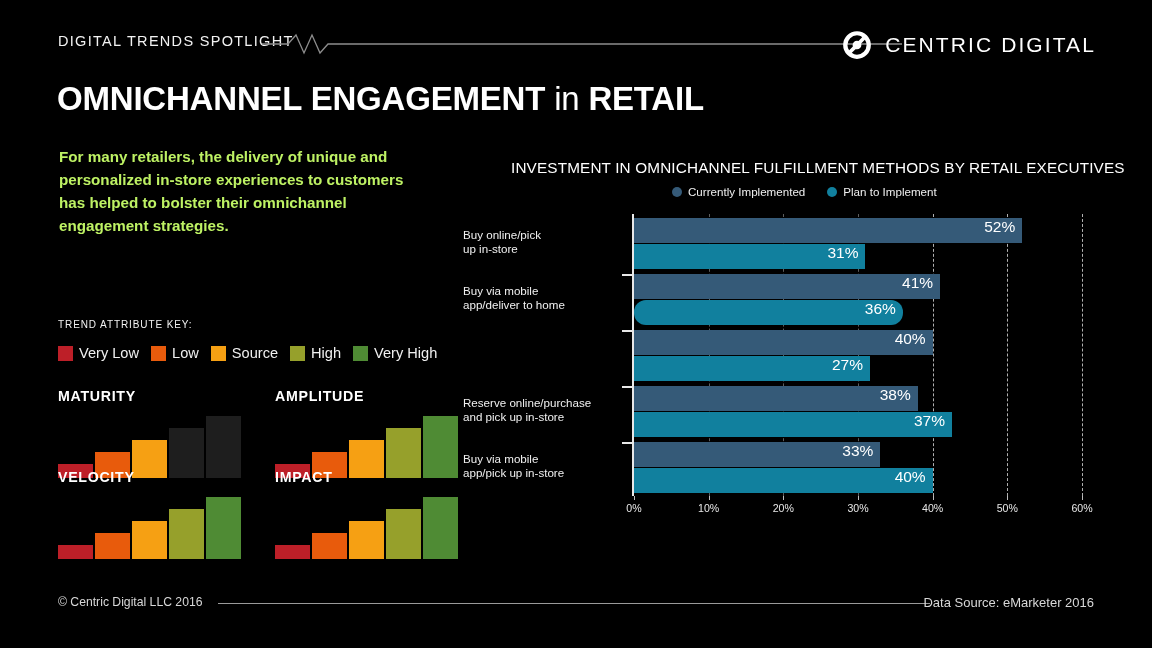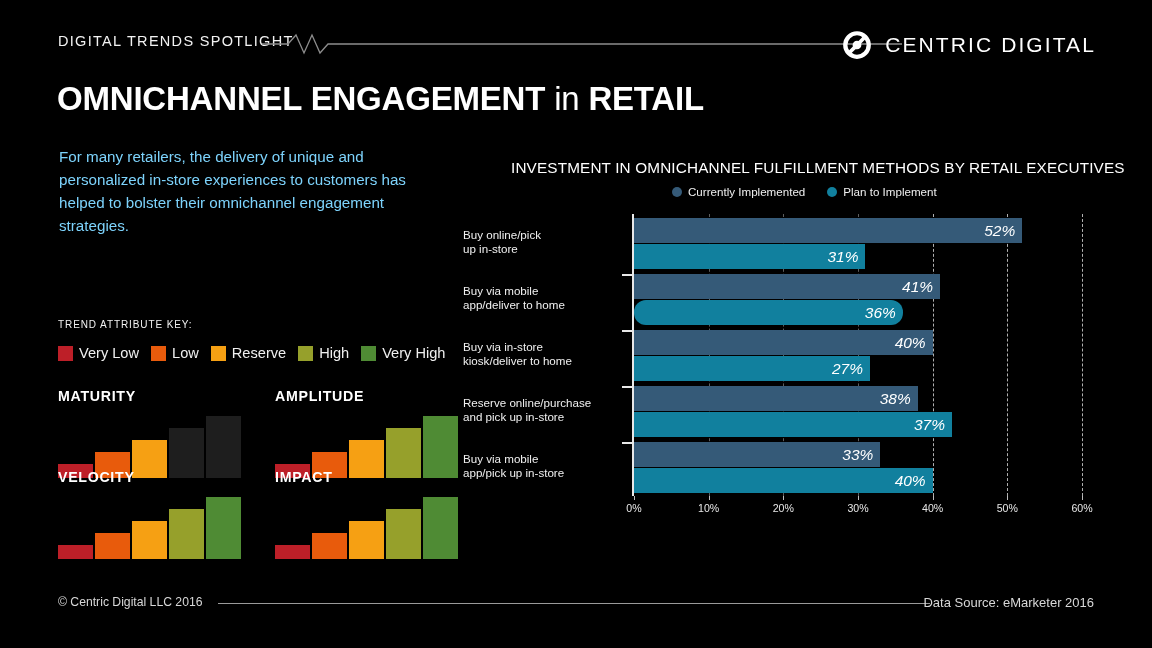--- a/index.html
+++ b/index.html
@@ -28,21 +28,21 @@
   
   #title {
     position:absolute; left:57px; top:80px;
     font-size:33px; font-weight:700; letter-spacing:-0.2px; color:#fff; white-space:nowrap;
   }
   #title .light { font-weight:400; }
 
   
   #intro {
     position:absolute; left:59px; top:145px; width:372px;
-    font-size:15.2px; line-height:23px; color:#7dd3fc; font-weight:400;
+    font-size:15.2px; line-height:23px; color:#bef264; font-weight:700;
   }
 
   
   #key-title {
     position:absolute; left:58px; top:319px;
     font-size:10px; letter-spacing:0.9px; color:#f2f2f2; font-weight:400;
   }
   #key-row {
     position:absolute; left:58px; top:345px;
     display:flex; align-items:center; gap:12px;
@@ -88,21 +88,21 @@
   .gridline { position:absolute; top:4px; width:0; height:282px; border-left:1px dashed #cfcfcf; opacity:.85; }
   .gridline.dim { border-left:1px dashed #6e6e6e; }
 
   .grp { position:absolute; left:0; width:620px; }
   .grp-label {
     position:absolute; right:482px; width:165px; text-align:left;
     font-size:11.6px; line-height:14px; color:#f0f0f0;
   }
   .bar {
     position:absolute; left:144px; height:25px;
-    display:flex; align-items:center; justify-content:flex-end;font-style:italic;
+    display:flex; align-items:flex-start; justify-content:flex-end;
   }
   .bar .val {
     font-size:15.5px; color:#fff; padding-right:7px; white-space:nowrap;
   }
 
   .tickmark { position:absolute; left:132px; width:12px; height:2px; background:#e8e8e8; }
 
   #xaxis { position:absolute; left:0; top:286px; width:620px; height:24px; }
   .xtick { position:absolute; top:0; width:0; height:4px; border-left:1px solid #bdbdbd; }
   .xlab {
@@ -144,21 +144,21 @@
     <div class="key-item">
       <div class="key-sw" style="background: rgb(189, 31, 40);"></div>
       <div class="key-lb">Very Low</div>
     </div>
     <div class="key-item">
       <div class="key-sw" style="background: rgb(232, 91, 12);"></div>
       <div class="key-lb">Low</div>
     </div>
     <div class="key-item">
       <div class="key-sw" style="background: rgb(246, 160, 19);"></div>
-      <div class="key-lb">Reserve</div>
+      <div class="key-lb">Source</div>
     </div>
     <div class="key-item">
       <div class="key-sw" style="background: rgb(150, 160, 43);"></div>
       <div class="key-lb">High</div>
     </div>
     <div class="key-item">
       <div class="key-sw" style="background: rgb(79, 139, 52);"></div>
       <div class="key-lb">Very High</div>
     </div>
   </div>
@@ -247,24 +247,20 @@
         </div>
         <div class="bar" style="top: 0px; width: 306.133px; background: rgb(53, 90, 120);">
           <span class="val">41%</span>
         </div>
         <div class="bar" style="top: 26px; width: 268.8px; background: rgb(17, 128, 158); border-radius: 12px;">
           <span class="val">36%</span>
         </div>
       </div>
       <div class="tickmark" style="top: 120px;"></div>
       <div class="grp" style="top: 120px; height: 56px;">
-        <div class="grp-label" style="top: 10px;">
-          <div>Buy via in-store</div>
-          <div>kiosk/deliver to home</div>
-        </div>
         <div class="bar" style="top: 0px; width: 298.667px; background: rgb(53, 90, 120);">
           <span class="val">40%</span>
         </div>
         <div class="bar" style="top: 26px; width: 236px; background: rgb(17, 128, 158);">
           <span class="val">27%</span>
         </div>
       </div>
       <div class="tickmark" style="top: 176px;"></div>
       <div class="grp" style="top: 176px; height: 56px;">
         <div class="grp-label" style="top: 10px;">

